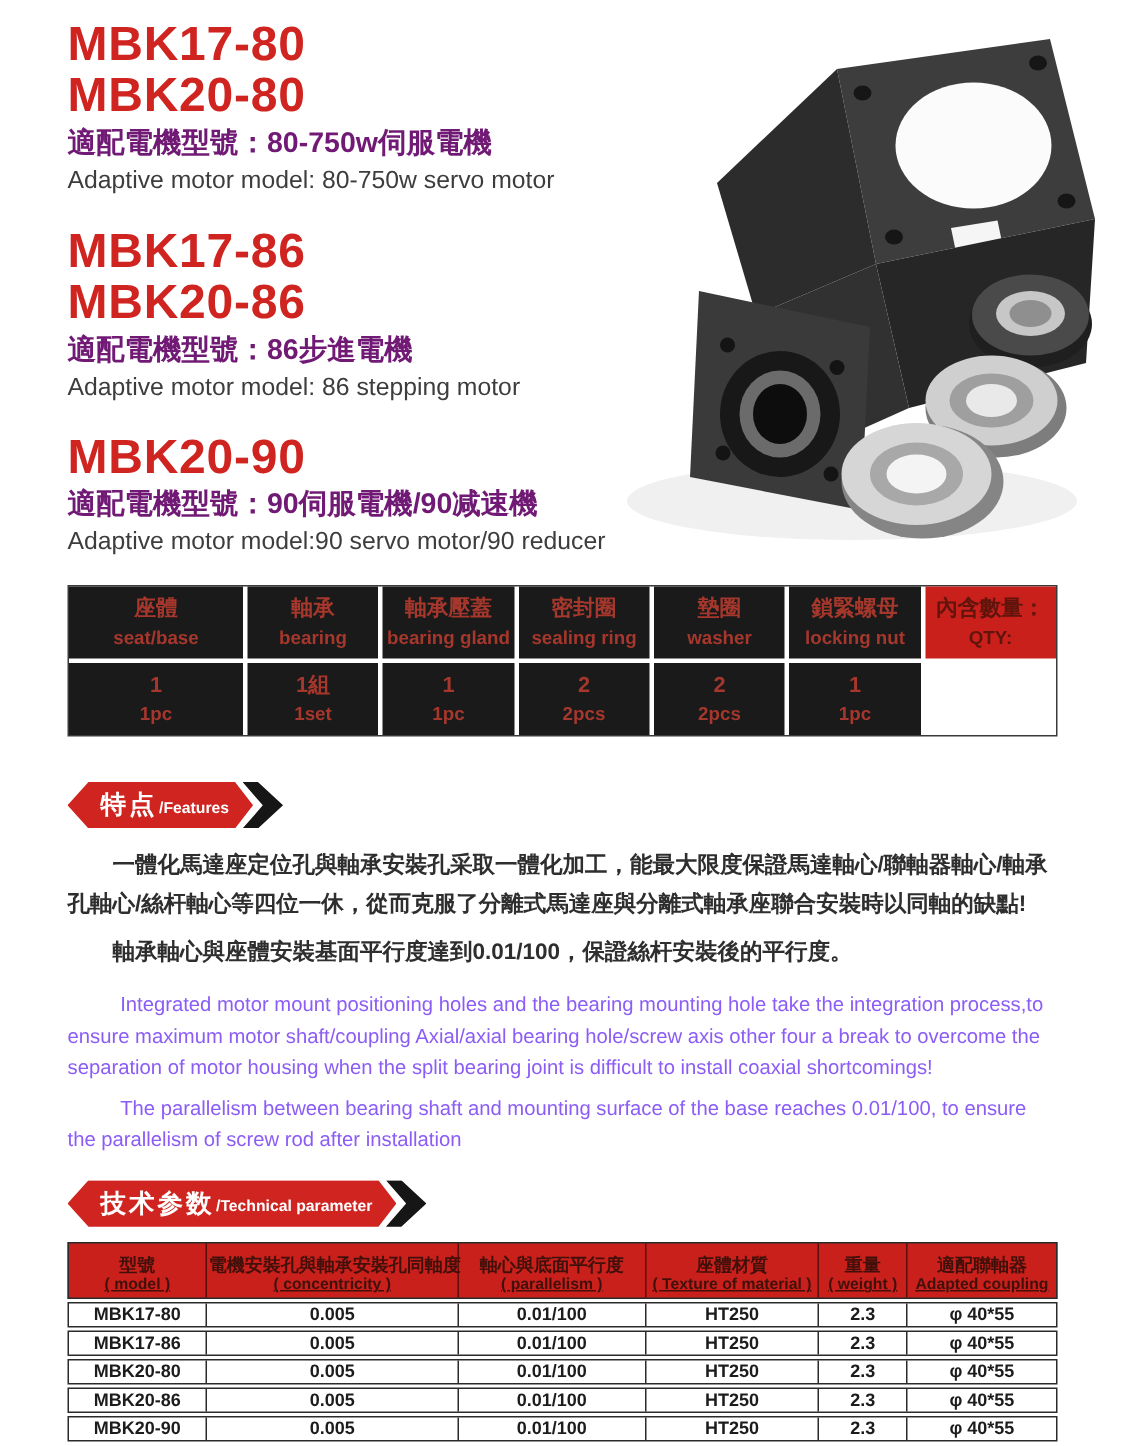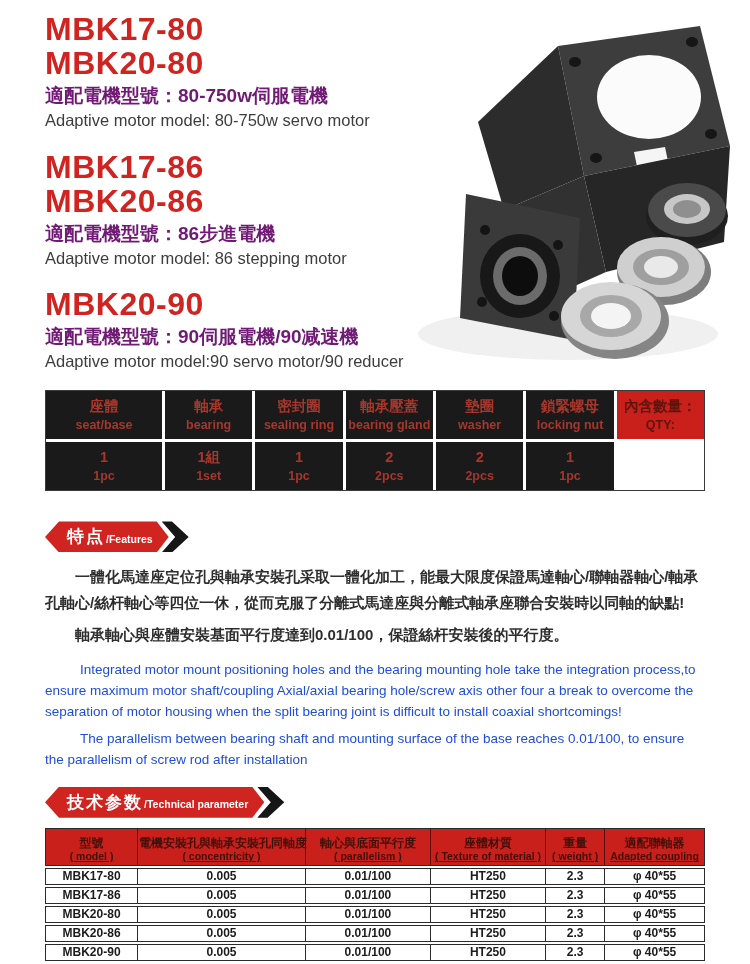--- a/index.html
+++ b/index.html
@@ -38,21 +38,21 @@
   .badge{background:var(--accent-red);color:#fff;height:31px;display:flex;align-items:center;padding:0 16px 0 22px;
          clip-path:polygon(0 50%,14px 0,calc(100% - 12px) 0,100% 50%,calc(100% - 12px) 100%,14px 100%);}
   .badge-cn{font-size:17px;font-weight:700;letter-spacing:2px;}
   .badge-en{font-size:10.5px;font-weight:700;margin-left:1px;position:relative;top:2px;}
   .chevron{width:27px;height:31px;margin-left:-7px;background:#161616;
            clip-path:polygon(0 0,38% 0,100% 50%,38% 100%,0 100%,50% 50%);}
 
   
   .cn-p{margin:12px 0 0;font-size:15px;line-height:1.73;color:#2e2e2e;font-weight:700;text-indent:2em;}
   .cn-p + .cn-p{margin-top:6px;}
-  .en-p{margin:12px 0 0;font-size:13.5px;line-height:1.55;color:#1d4ed8;text-indent:2.6em;}
+  .en-p{margin:12px 0 0;font-size:13.5px;line-height:1.55;color:#8b5cf6;text-indent:2.6em;}
   .en-p + .en-p{margin-top:6px;}
 
   
   .tech-table{margin-top:10px;}
   .tech-header{display:grid;grid-template-columns:14% 25.5% 19% 17.5% 9% 15%;background:var(--table-red);border:1px solid #2b2b2b;min-height:38px;}
   .th{display:flex;flex-direction:column;justify-content:flex-end;text-align:center;color:var(--tech-header-text);border-right:1px solid rgba(0,0,0,.55);padding:2px 1px;}
   .th:last-child{border-right:none;}
   .th .l1{font-size:12px;font-weight:700;line-height:1.2;white-space:nowrap;}
   .th .l2{font-size:10.5px;font-weight:700;line-height:1.2;text-decoration:underline;}
   .tech-row{display:grid;grid-template-columns:14% 25.5% 19% 17.5% 9% 15%;border:1px solid #2b2b2b;margin-top:2px;height:17px;background:#fff;}
@@ -137,26 +137,26 @@
     <div id="parts-table" class="parts-table">
         <div class="p-cell ">
           <div class="l1">座體</div>
           <div class="l2">seat/base</div>
         </div>
         <div class="p-cell ">
           <div class="l1">軸承</div>
           <div class="l2">bearing</div>
         </div>
         <div class="p-cell ">
+          <div class="l1">軸承壓蓋</div>
+          <div class="l2">bearing gland</div>
+        </div>
+        <div class="p-cell ">
           <div class="l1">密封圈</div>
           <div class="l2">sealing ring</div>
-        </div>
-        <div class="p-cell ">
-          <div class="l1">軸承壓蓋</div>
-          <div class="l2">bearing gland</div>
         </div>
         <div class="p-cell ">
           <div class="l1">墊圈</div>
           <div class="l2">washer</div>
         </div>
         <div class="p-cell ">
           <div class="l1">鎖緊螺母</div>
           <div class="l2">locking nut</div>
         </div>
         <div class="p-cell p-label">

